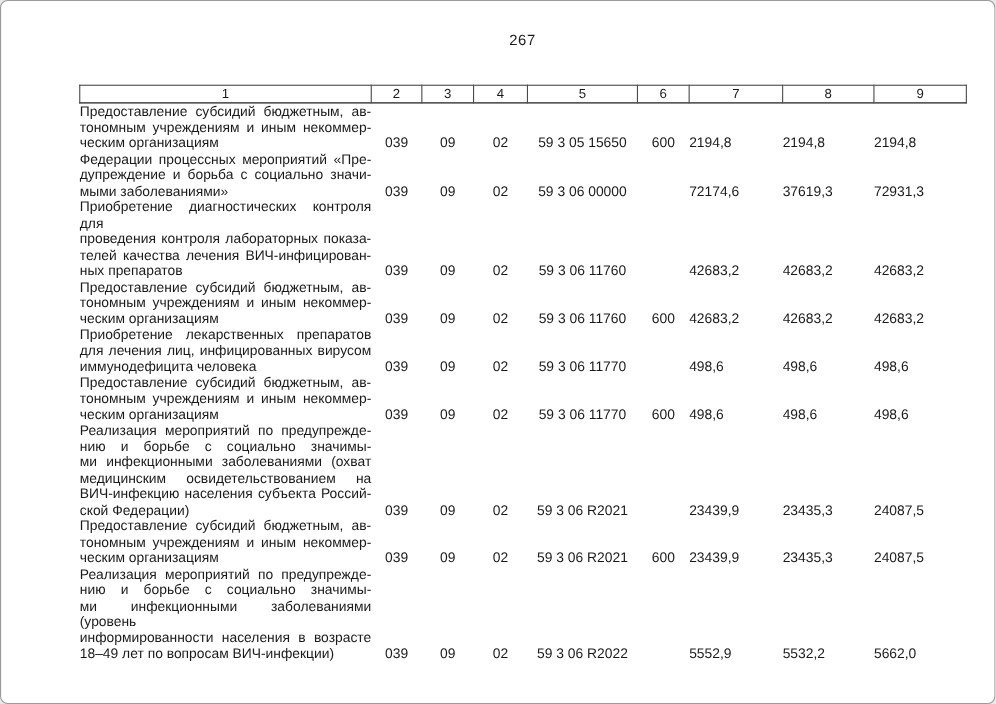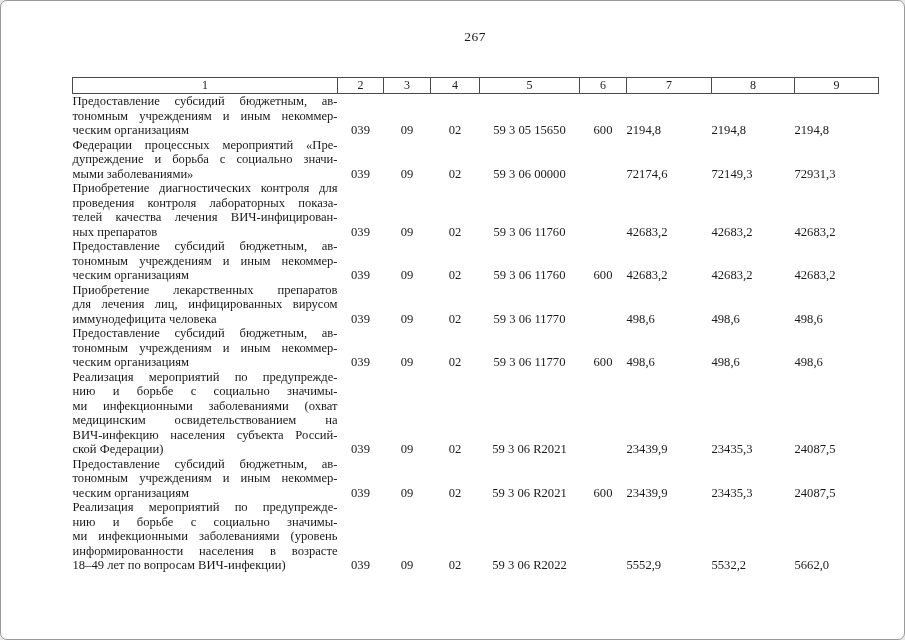--- a/index.html
+++ b/index.html
@@ -5,21 +5,21 @@
   html, body { margin: 0; padding: 0; background: #e8e8e8; }
   .page {
     position: relative;
     width: 905px;
     height: 640px;
     background: #ffffff;
     border: 1px solid #9a9a9a;
     border-radius: 7px;
     box-sizing: border-box;
     overflow: hidden;
-    font-family: Liberation Serif, serif;
+    font-family: Liberation Sans, sans-serif;
     color: #1a1a1a;
   }
   .pageno {
     position: absolute;
     top: 28px;
     left: 71px;
     width: 806px;
     text-align: center;
     font-size: 13.5px;
     letter-spacing: 0.5px;
@@ -107,21 +107,21 @@
             <div class="jline">Федерации процессных мероприятий «Пре-</div>
             <div class="jline">дупреждение и борьба с социально значи-</div>
             <div class="lastline">мыми заболеваниями»</div>
           </td>
       <td class="ctr">039</td>
       <td class="ctr">09</td>
       <td class="ctr">02</td>
       <td class="ctr">59 3 06 00000</td>
       <td class="ctr"></td>
       <td class="num">72174,6</td>
-      <td class="num">72149,3</td>
+      <td class="num">37619,3</td>
       <td class="num">72931,3</td>
     </tr>
         <tr>
       <td class="desc">
             <div class="jline">Приобретение диагностических контроля для</div>
             <div class="jline">проведения контроля лабораторных показа-</div>
             <div class="jline">телей качества лечения ВИЧ-инфицирован-</div>
             <div class="lastline">ных препаратов</div>
           </td>
       <td class="ctr">039</td>

